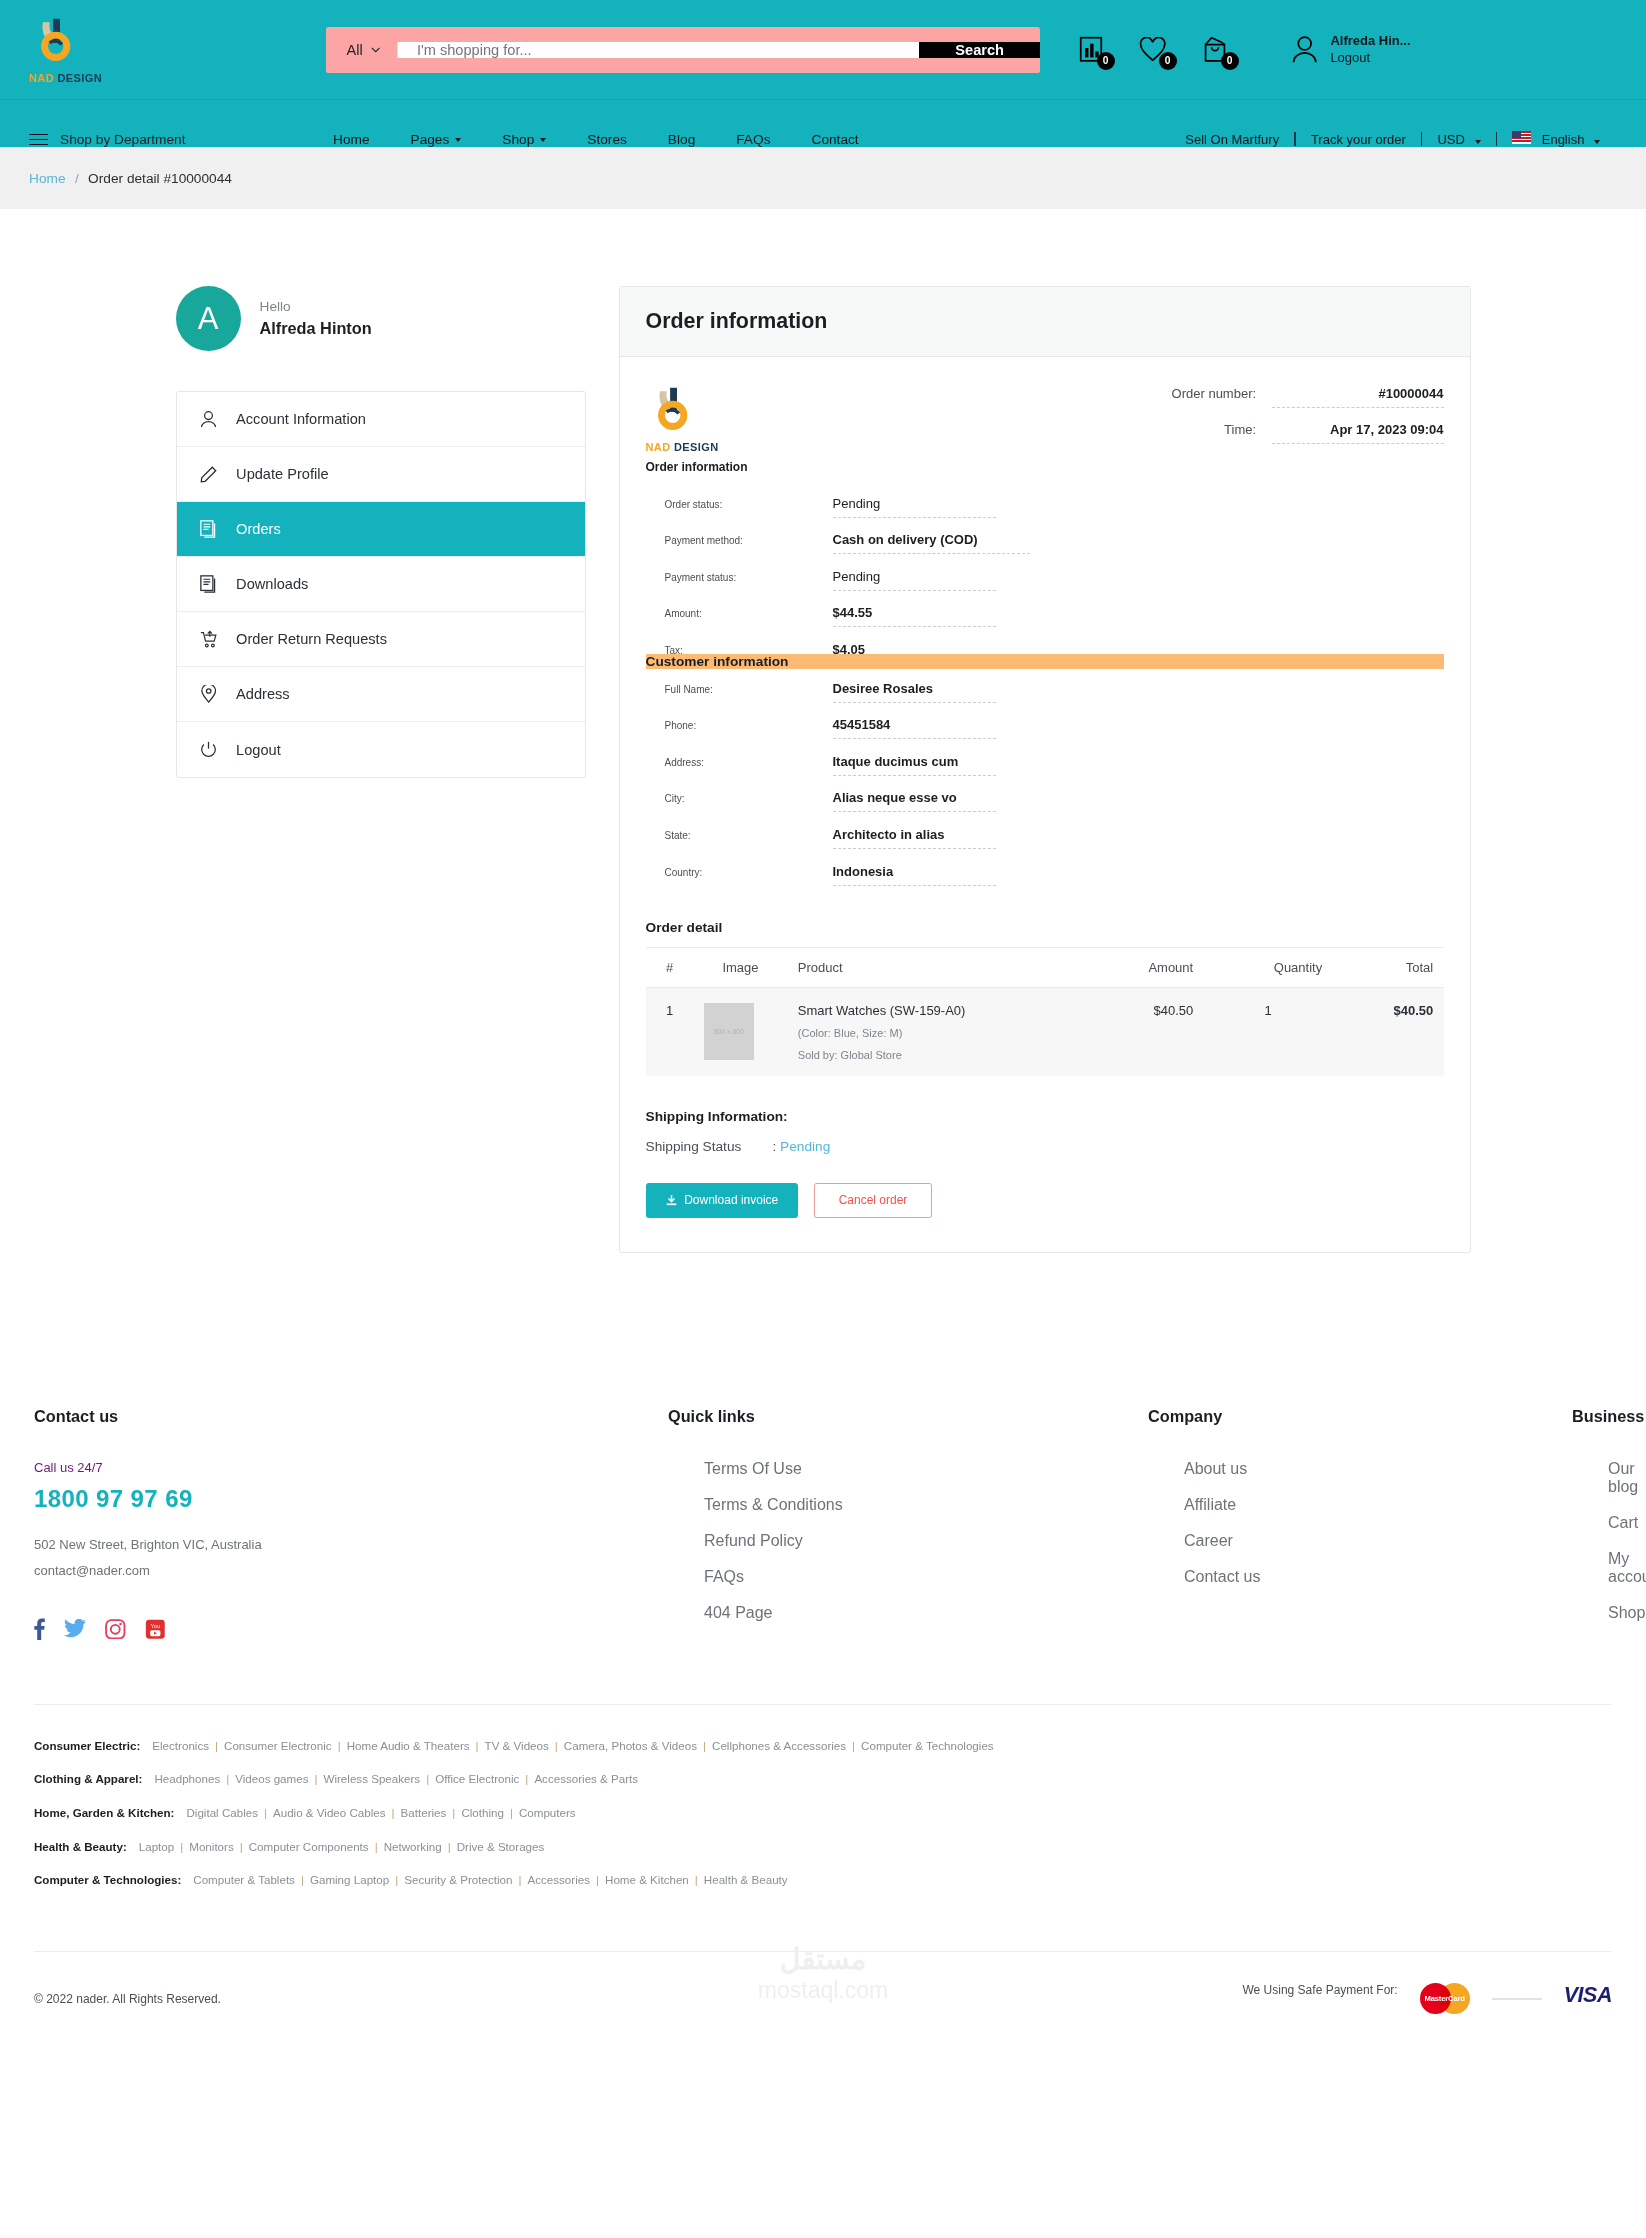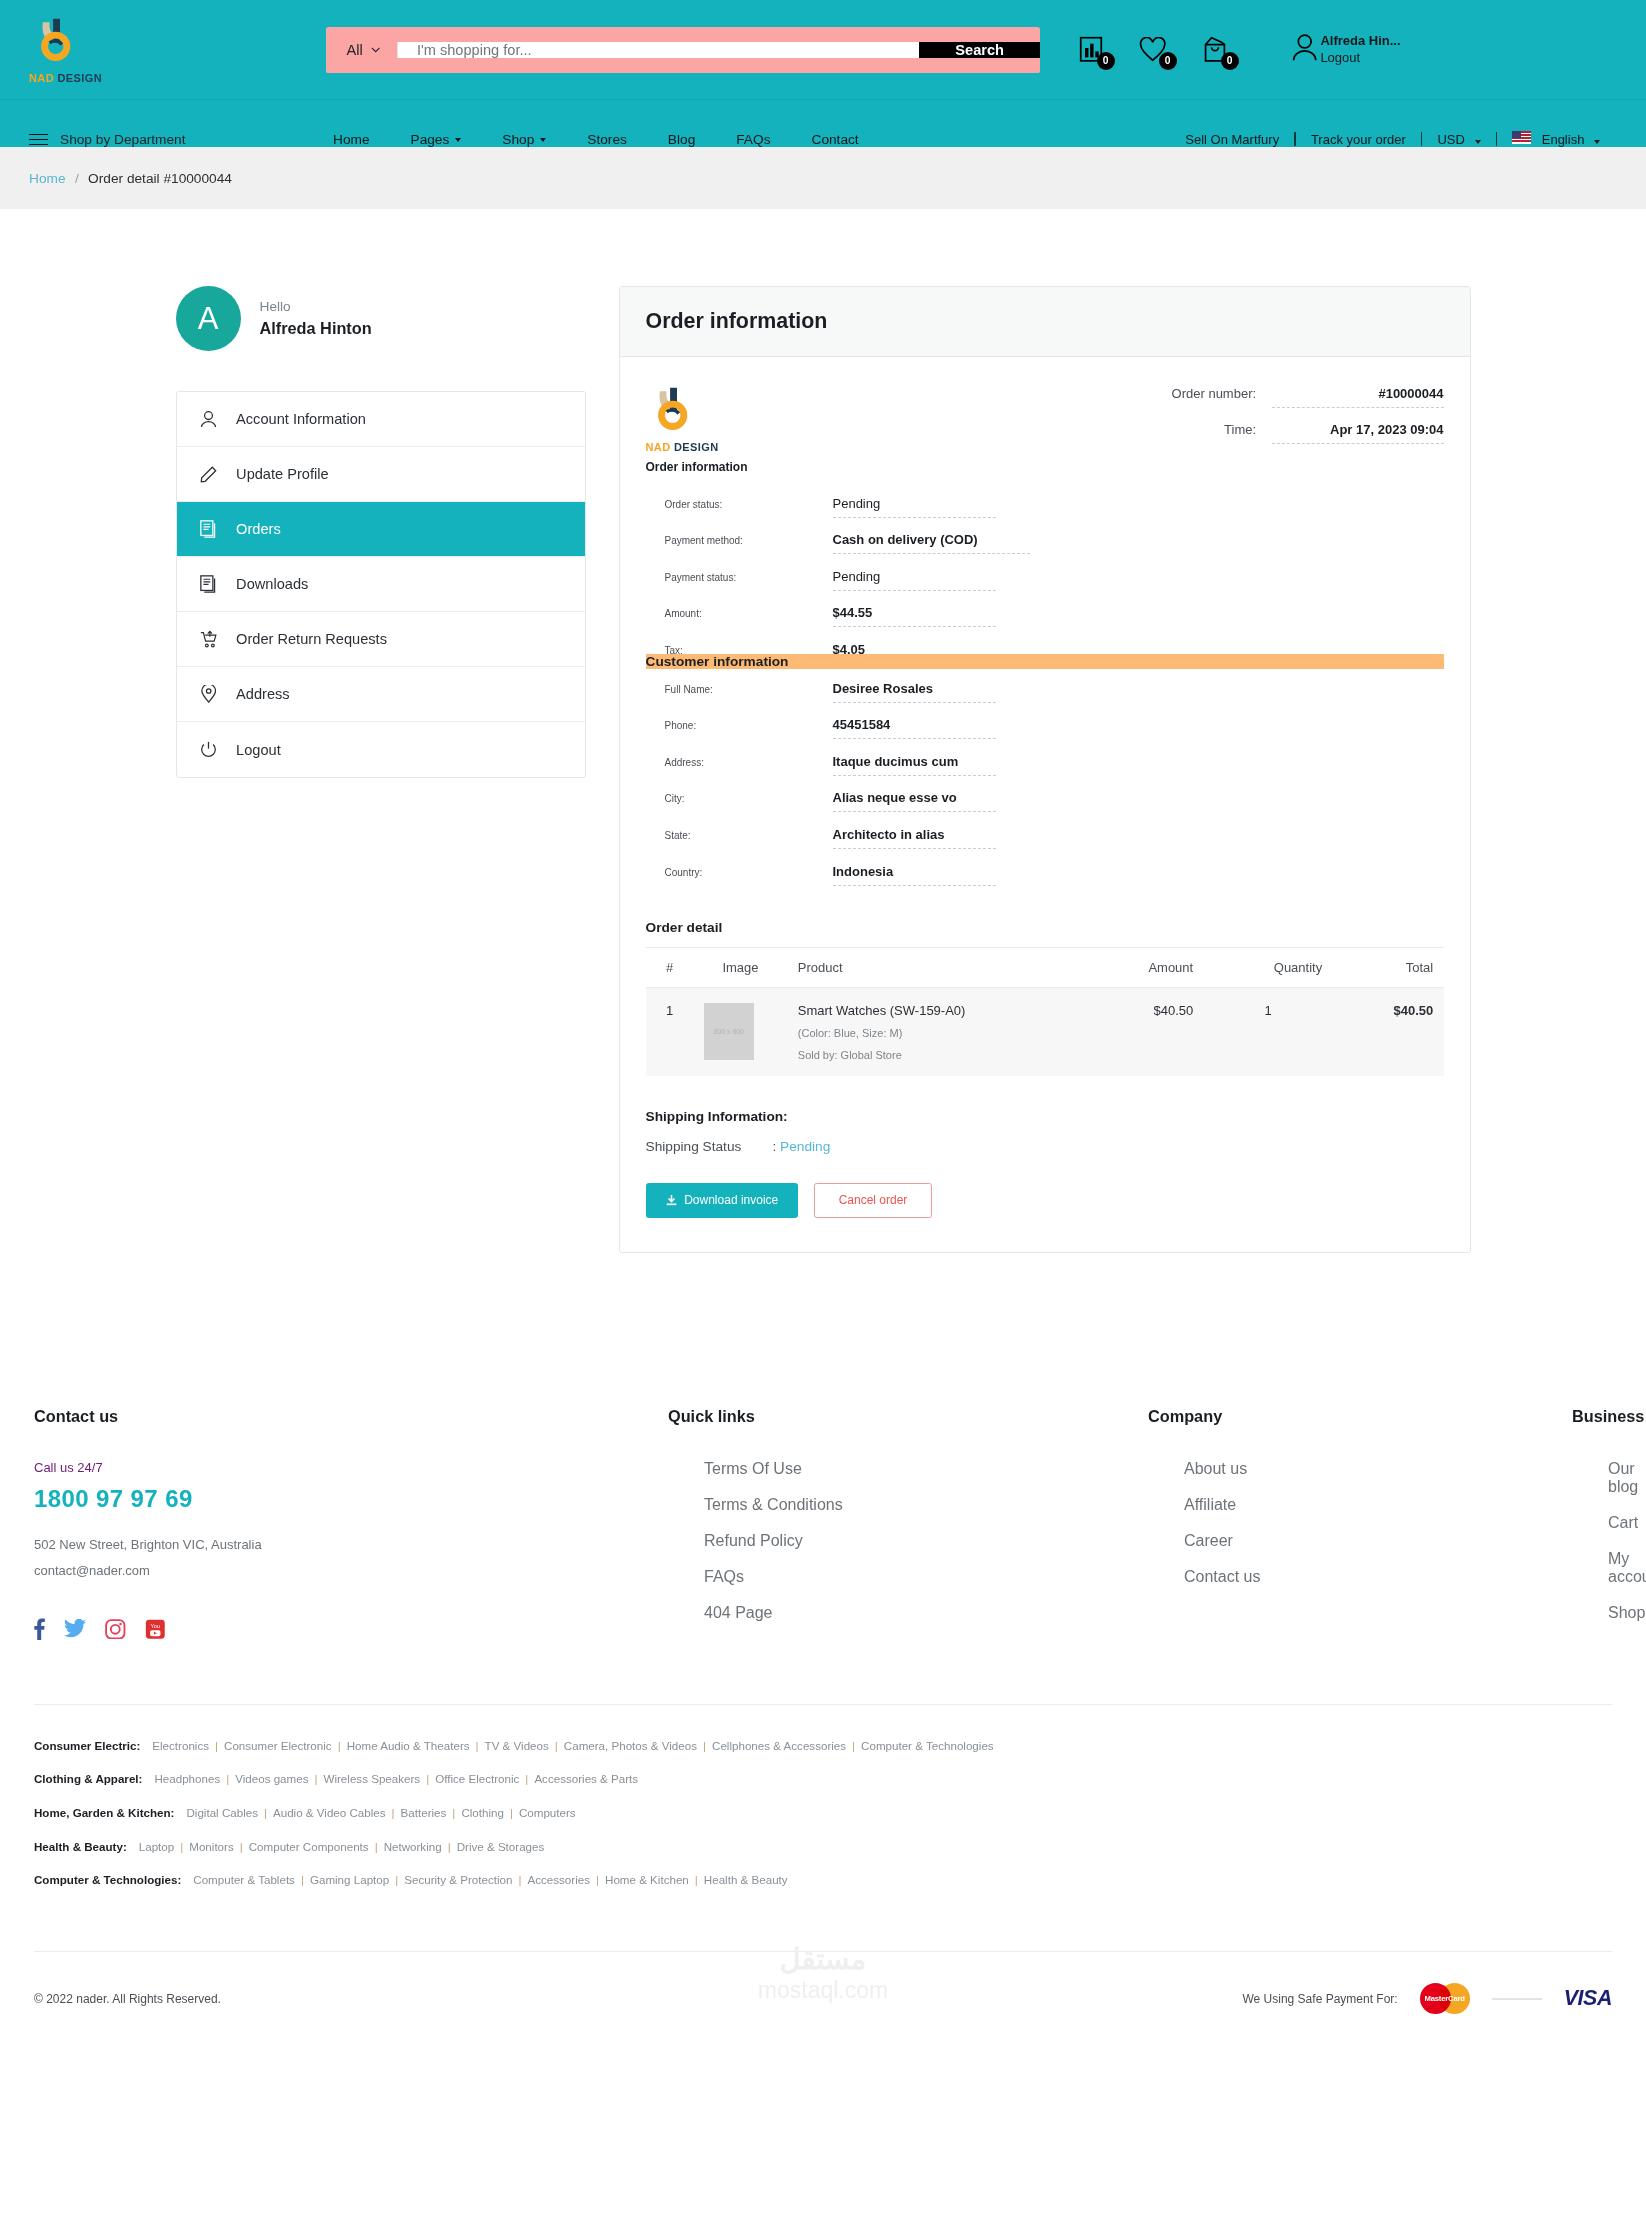--- a/index.html
+++ b/index.html
@@ -60,21 +60,21 @@
     position: relative; width: 33px; height: 34px; cursor: pointer;
     display: flex; align-items: center; justify-content: center;
   }
   .badge {
     position: absolute; right: -7.7px; bottom: -3.4px;
     background: #000; color: #fff; border-radius: 50%;
     width: 18px; height: 18px; font-size: 10.3px;
     display: flex; align-items: center; justify-content: center;
     font-weight: bold;
   }
-  .acct { display: flex; gap: 2px; margin-left: 31px; cursor: pointer; }
+  .acct { display: flex; align-items: center; gap: 12px; margin-left: 31px; cursor: pointer; }
   .acct-lines { line-height: 1.28; font-size: 13px; color: #15181b; }
   .acct-lines b { font-weight: bold; display: block; }
 
   
   .navbar {
     background: #13b2bd;
     border-top: 0.9px solid rgba(0,0,0,.07);
     height: 48px; display: flex; align-items: flex-end;
     padding: 0 34px 0 29px;
     font-size: 13.7px;
@@ -229,21 +229,21 @@
   .cat-links { color: #8a9096; }
   .cat-links a { color: #8a9096; text-decoration: none; cursor: pointer; }
   .cat-links .bar { color: #c4a882; margin: 0 6px; }
 
   .f-divider2 { width: 1578px; margin: 36px auto 0; border-top: 0.9px solid #ececec; }
   .bottom {
     width: 1578px; margin: 0 auto; padding: 31px 0 26px;
     display: flex; align-items: center; position: relative;
   }
   .copy { font-size: 12px; color: #4a4f55; }
-  .pay-wrap { margin-left: auto; display: flex; align-items: center; gap: 22px; }
+  .pay-wrap { margin-left: auto; display: flex; gap: 22px; }
   .pay-lab { font-size: 12px; color: #4a4f55; }
   .mc { position: relative; width: 50px; height: 31px; }
   .mc i { position: absolute; top: 0; width: 31px; height: 31px; border-radius: 50%; display:block; }
   .mc i.r { left: 0; background: #e4001b; }
   .mc i.y { right: 0; background: #f5a623; mix-blend-mode: multiply; }
   .mc b {
     position: absolute; inset: 0; display: flex; align-items: center; justify-content: center;
     color: #fff; font-size: 7.7px; font-weight: bold; z-index: 2; letter-spacing: -0.2px;
   }
   .midpay { width: 50px; height: 31px; display: flex; align-items: center; }

